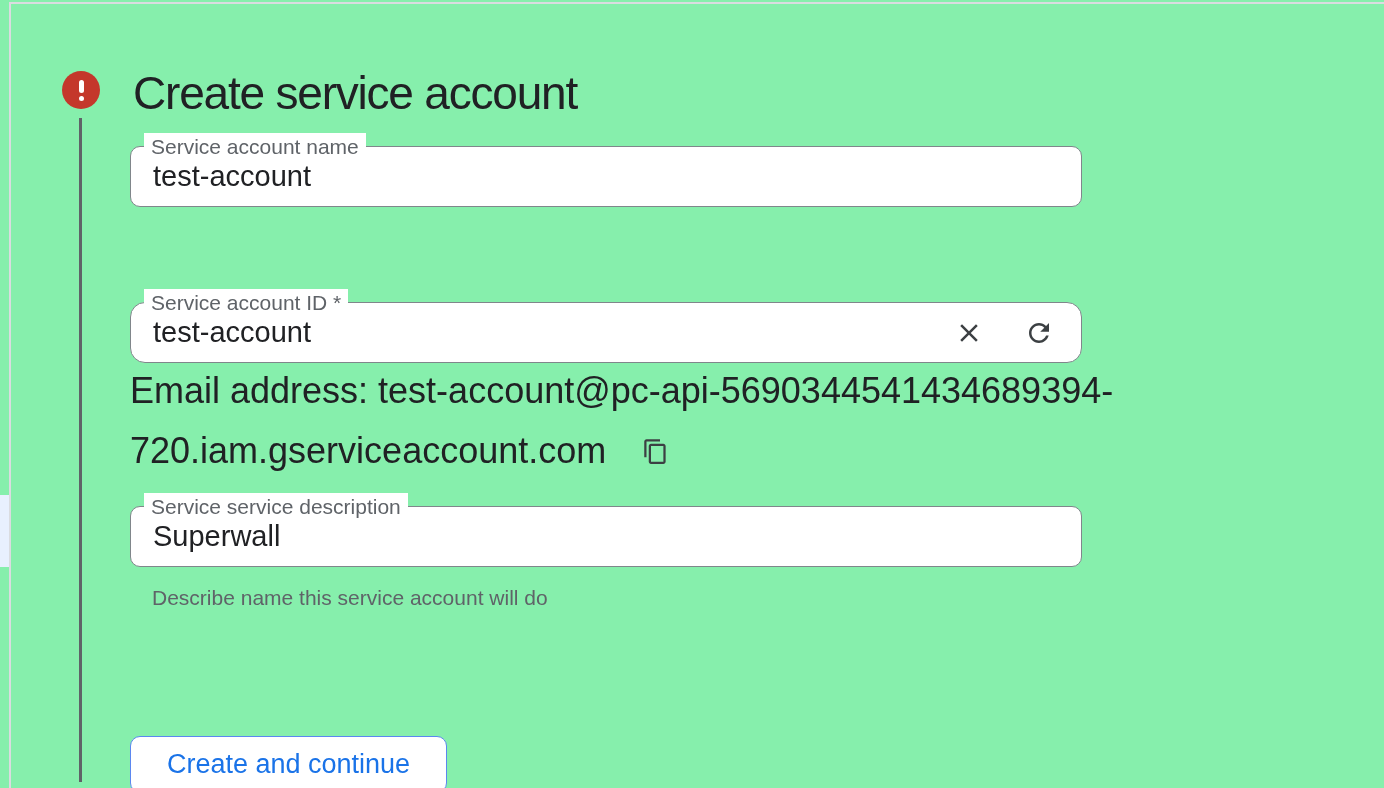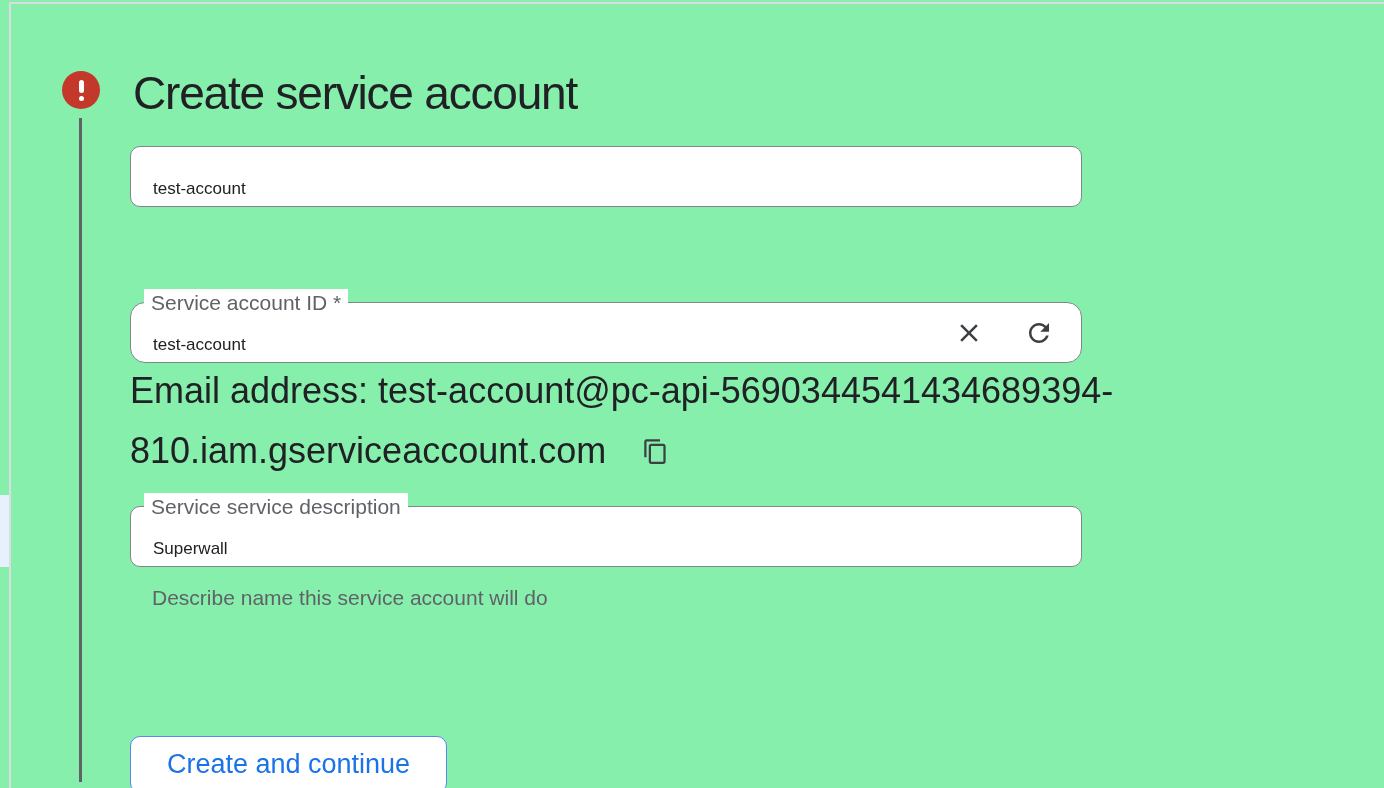--- a/index.html
+++ b/index.html
@@ -27,22 +27,22 @@
   
   .field{
     position:absolute;left:130px;width:952px;height:61px;
     border:1.5px solid #80868b;border-radius:10px;background:#fff;box-sizing:border-box;
   }
   .field .float-label{
     position:absolute;top:-14px;left:13px;background:#fff;padding:0 7px;
     font-size:21px;line-height:27px;color:#5f6368;white-space:nowrap;
   }
   .field input{
-    position:absolute;left:0;top:12px;width:100%;height:100%;border:none;outline:none;background:transparent;
-    font-family:"Liberation Sans",sans-serif;font-size:17px;color:#202124;
+    position:absolute;left:0;top:0;width:100%;height:100%;border:none;outline:none;background:transparent;
+    font-family:"Liberation Sans",sans-serif;font-size:29px;color:#202124;
     padding:0 120px 0 22px;box-sizing:border-box;
   }
   .field .trailing-icons{
     position:absolute;right:27px;top:0;height:100%;display:flex;align-items:center;gap:40px;
   }
   .icon-btn{width:30px;height:30px;border:none;background:transparent;padding:0;cursor:pointer;display:flex;align-items:center;justify-content:center;}
   .icon-btn svg{width:30px;height:30px;fill:#3c4043;}
   .helper{position:absolute;left:152px;font-size:21px;line-height:24px;color:#5f6368;white-space:nowrap;}
   
   .email-block{position:absolute;left:130px;top:361px;width:960px;font-size:36px;color:#202124;}
@@ -69,20 +69,21 @@
   <div class="error-badge">
     <div class="bar"></div>
     <div class="dot"></div>
   </div>
 
   <div class="stepper-line"></div>
 
   <h1 class="page-title">Create service account</h1>
 
   <div class="field" style="top:146px;">
+    <span class="float-label">Service account name</span>
     <input type="text" value="test-account" style="">
   </div>
 
   <div class="field" style="top:302px;border-radius:15px;">
     <span class="float-label">Service account ID *</span>
     <input type="text" value="test-account" style="">
     <div class="trailing-icons">
       <button class="icon-btn">
         <svg viewBox="0 0 24 24">
             <path d="M19 6.41 17.59 5 12 10.59 6.41 5 5 6.41 10.59 12 5 17.59 6.41 19 12 13.41 17.59 19 19 17.59 13.41 12z"></path>
@@ -92,21 +93,21 @@
         <svg viewBox="0 0 24 24">
             <path d="M17.65 6.35C16.2 4.9 14.21 4 12 4c-4.42 0-7.99 3.58-7.99 8s3.57 8 7.99 8c3.73 0 6.84-2.55 7.73-6h-2.08c-.82 2.33-3.04 4-5.65 4-3.31 0-6-2.69-6-6s2.69-6 6-6c1.66 0 3.14.69 4.22 1.78L13 11h7V4l-2.35 2.35z"></path>
           </svg>
       </button>
     </div>
   </div>
 
   <div class="email-block">
     <div class="email-line">Email address: test-account@pc-api-5690344541434689394-</div>
     <div class="email-line">
-      <span>810.iam.gserviceaccount.com</span>
+      <span>720.iam.gserviceaccount.com</span>
       <button class="copy-btn">
         <svg viewBox="0 0 24 24">
             <path d="M16 1H4c-1.1 0-2 .9-2 2v14h2V3h12V1zm3 4H8c-1.1 0-2 .9-2 2v14c0 1.1.9 2 2 2h11c1.1 0 2-.9 2-2V7c0-1.1-.9-2-2-2zm0 16H8V7h11v14z"></path>
           </svg>
       </button>
     </div>
   </div>
 
   <div class="field" style="top:506px;">
     <span class="float-label">Service service description</span>

